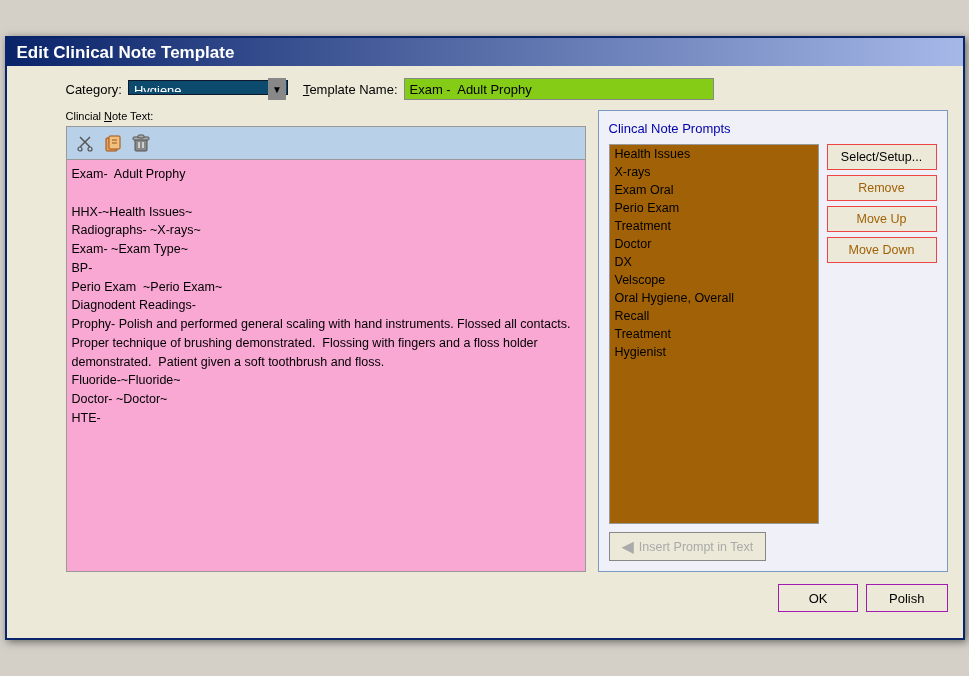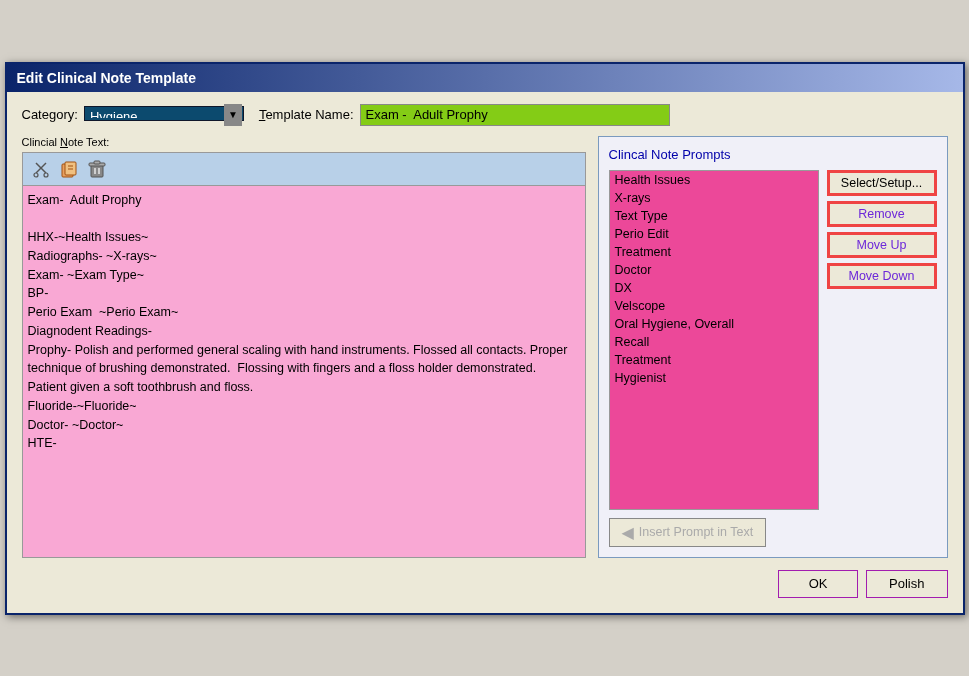--- a/index.html
+++ b/index.html
@@ -16,28 +16,28 @@
     .dialog {
       width: 960px;
       background: #ece9d8;
       border: 2px solid #0a246a;
       box-shadow: 2px 2px 8px rgba(0,0,0,0.5);
     }
     .title-bar {
       background: linear-gradient(to right, #0a246a, #a6b8e8);
       color: white;
       padding: 5px 10px;
-      font-size: 14px;
+      font-size: 17px;
       font-weight: bold;
       display: flex;
-      align-items: center;
       height: 28px;
     }
     .dialog-content {
-      padding: 12px 15px 15px 15px;
+      padding: 12px 15px 26px 15px;
+      margin-left: 44px;
     }
     .top-row {
       display: flex;
       align-items: center;
       margin-bottom: 10px;
       gap: 15px;
     }
     .field-group {
       display: flex;
       align-items: center;
@@ -154,51 +154,51 @@
       font-weight: normal;
     }
     .prompts-inner {
       display: flex;
       gap: 8px;
       flex: 1;
     }
     .prompts-list {
       flex: 1;
       border: 1px solid #999;
-      background: #ec4899;
+      background: #a16207;
       overflow-y: auto;
-      height: 340px;
+      height: 380px;
     }
     .prompts-list-item {
       padding: 2px 5px;
       cursor: pointer;
       font-size: 12.5px;
       white-space: nowrap;
     }
     .prompts-buttons {
       display: flex;
       flex-direction: column;
       gap: 5px;
       width: 110px;
     }
     .dialog-btn {
       background: #ece9d8;
-      border: 3px solid #ef4444;
+      border: 1px solid #ef4444;
       padding: 4px 10px;
       font-size: 12.5px;
       cursor: pointer;
       text-align: center;
       min-width: 90px;
       height: 26px;
       display: flex;
       align-items: center;
       justify-content: center;
     }
     .dialog-btn:disabled {
-      color: #6d28d9;
+      color: #a16207;
       cursor: default;
     }
     .insert-row {
       display: flex;
       align-items: center;
       gap: 8px;
       margin-top: 8px;
     }
     .insert-btn {
       background: #ece9d8;
@@ -304,22 +304,22 @@
       </div>
 
       <div class="right-panel">
         <div class="prompts-box">
           <div class="prompts-title">Clincal Note Prompts</div>
           <div class="prompts-inner">
             <div class="prompts-list" id="prompts-list">
 
             <div class="prompts-list-item">Health Issues</div>
                 <div class="prompts-list-item">X-rays</div>
-                <div class="prompts-list-item">Text Type</div>
-                <div class="prompts-list-item">Perio Edit</div>
+                <div class="prompts-list-item">Exam Oral</div>
+                <div class="prompts-list-item">Perio Exam</div>
                 <div class="prompts-list-item">Treatment</div>
                 <div class="prompts-list-item">Doctor</div>
                 <div class="prompts-list-item">DX</div>
                 <div class="prompts-list-item">Velscope</div>
                 <div class="prompts-list-item">Oral Hygiene, Overall</div>
                 <div class="prompts-list-item">Recall</div>
                 <div class="prompts-list-item">Treatment</div>
                 <div class="prompts-list-item">Hygienist</div>
               </div>
             <div class="prompts-buttons">

